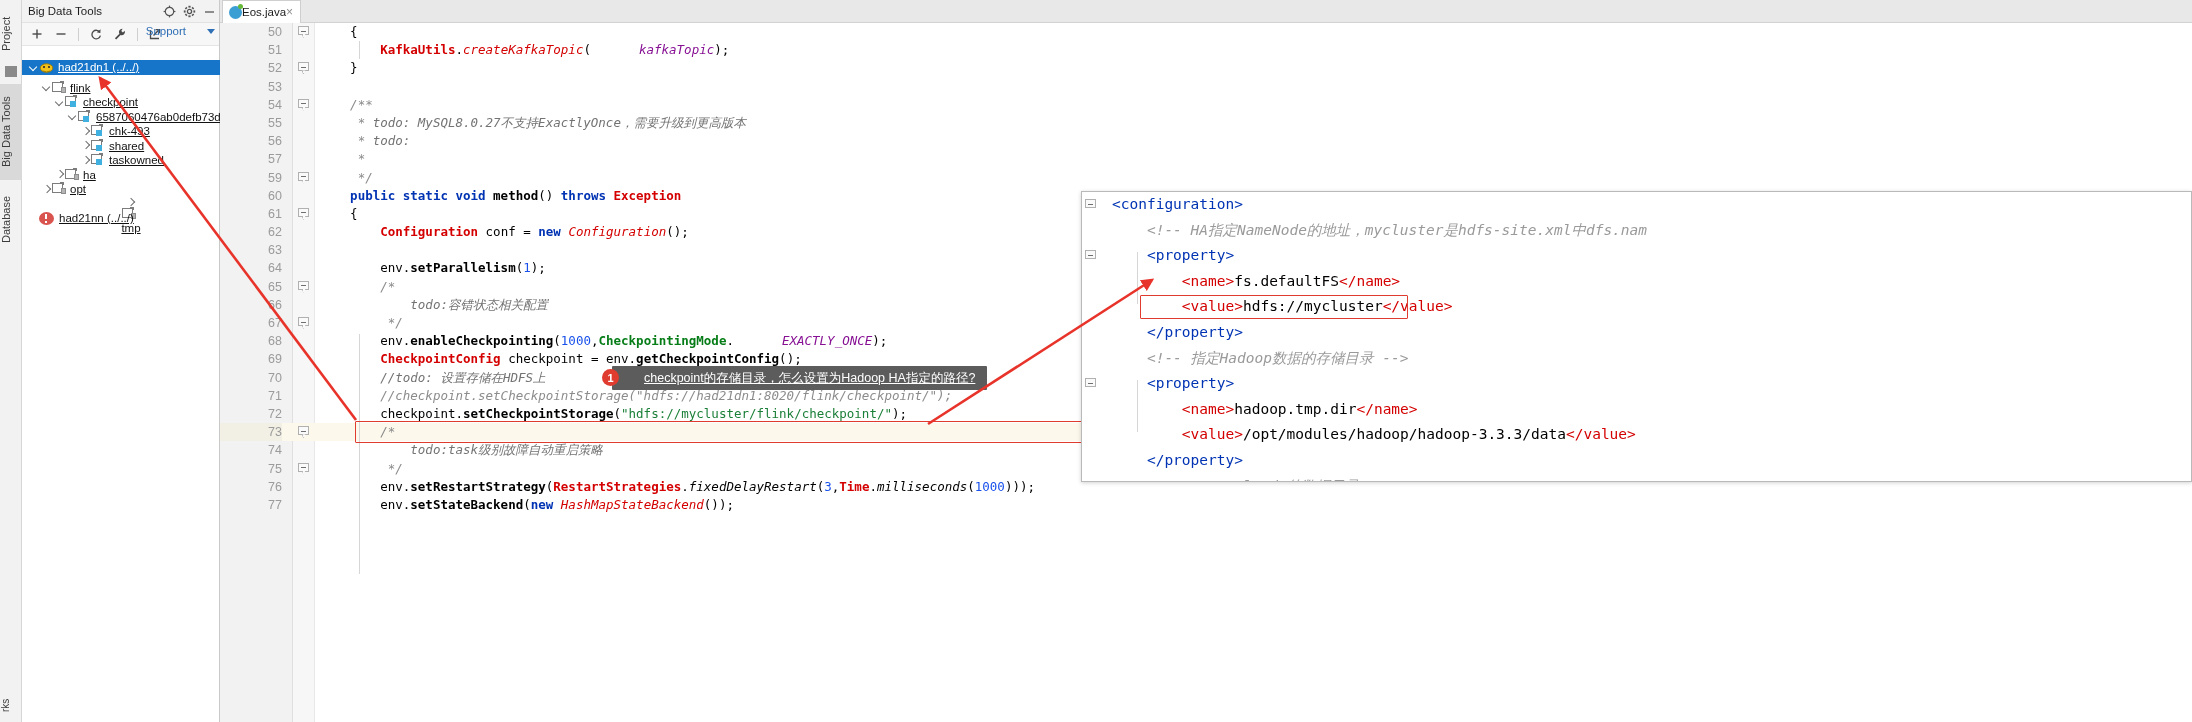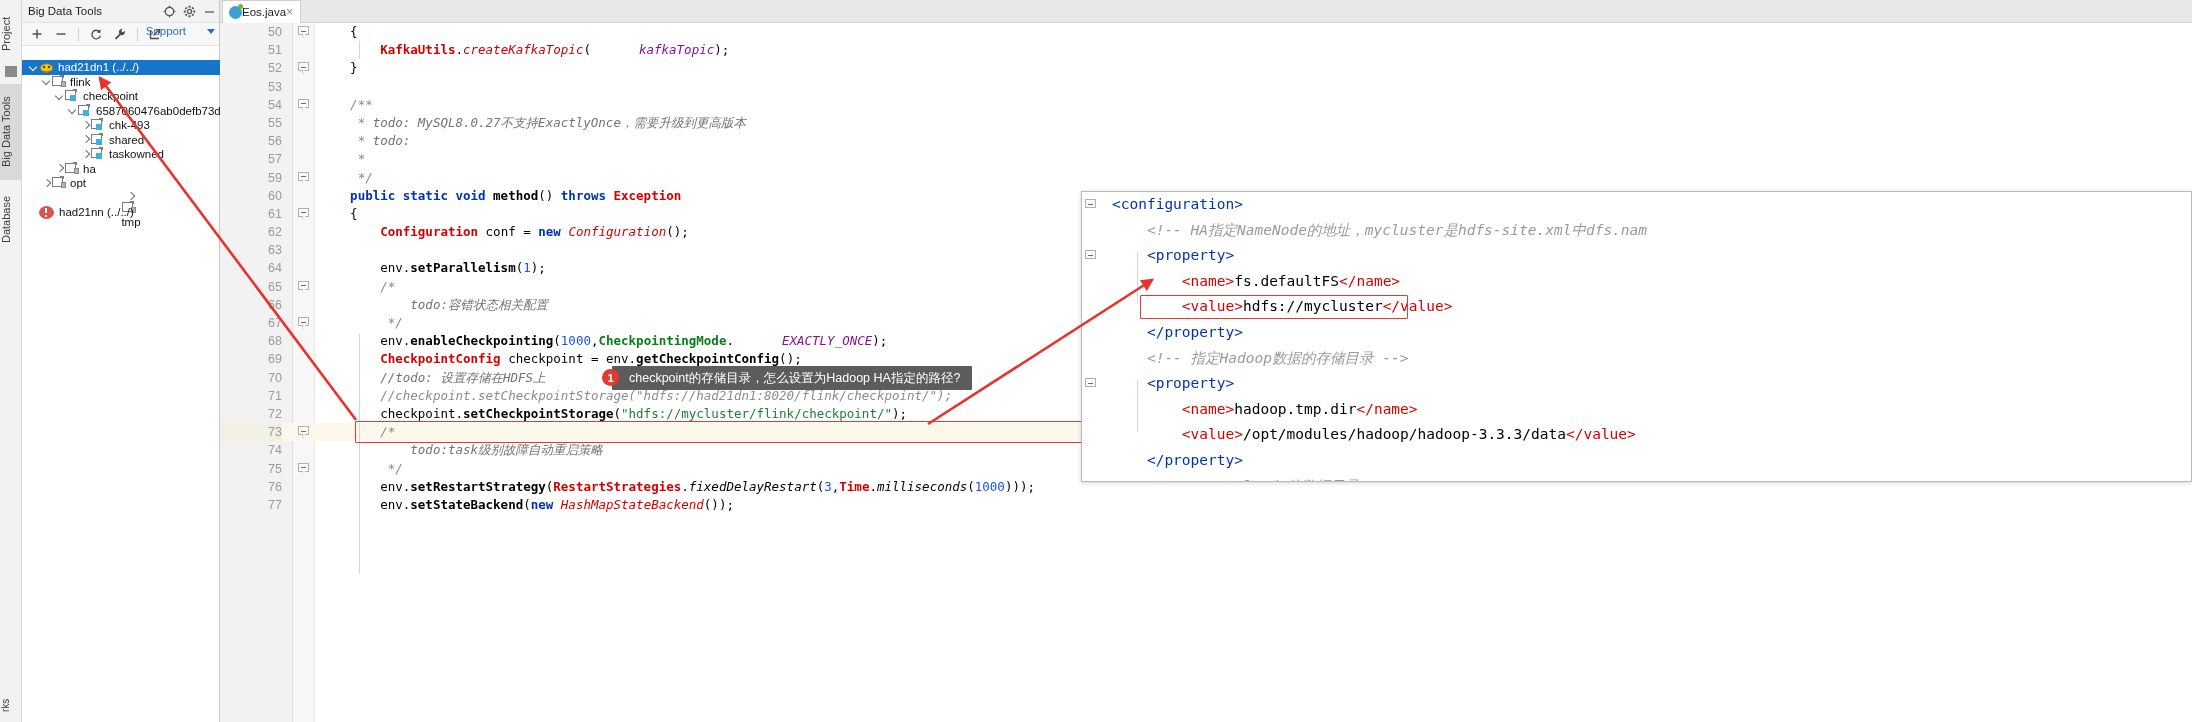--- a/index.html
+++ b/index.html
@@ -85,21 +85,21 @@
   .ficon { flex: 0 0 14px; width: 14px; height: 12px; position: relative;
            margin-right: 3px; }
   .ficon .fbox { position: absolute; left: 0; top: 0; width: 11px; height: 10px;
                  border: 1.2px solid #7c7c7c; background: #fff; }
   .ficon .fcorner { position: absolute; right: 2px; top: -1px; width: 4px; height: 3px;
                     border-top: 1.2px solid #7c7c7c; border-right: 1.2px solid #7c7c7c; }
   .ficon .fblue { position: absolute; left: 5px; top: 5px; width: 6px; height: 6px;
                   background: #3fb0e0; }
   .ficon .flock { position: absolute; left: 9px; top: 5px; width: 5px; height: 6px;
                   background: #b5b5b5; border: 1px solid #8d8d8d; }
-  .tlabel { padding-left: 1px; }
+  .tlabel { padding-left: 1px; text-decoration: underline; }
 
   .host-icon { flex: 0 0 15px; width: 15px; height: 13px; position: relative; margin-right: 3px; }
   .err-icon { flex: 0 0 15px; width: 13px; height: 13px; border-radius: 50%;
               background: #d9534f; position: relative; margin-right: 4px; }
   .err-icon::before, .err-icon::after {
     content: ""; position: absolute; left: 5.5px; background: #fff;
   }
   .err-icon::before { top: 2.5px; width: 2px; height: 5px; }
   .err-icon::after  { top: 9px;  width: 2px; height: 2px; }
 
@@ -208,21 +208,21 @@
     display: flex; align-items: center; gap: 7px; padding: 0 12px 0 8px;
     font-size: 12.5px; border-radius: 1px; z-index: 40;
     font-family: "Liberation Sans", sans-serif;
   }
   .tooltip .badge {
     width: 17px; height: 17px; border-radius: 50%; background: #e03b2f;
     color: #fff; font-size: 11px; display: flex; align-items: center;
     justify-content: center; font-weight: bold;
     position: absolute; left: -10px; top: 3px;
   }
-  .tooltip .ttext { margin-left: 9px; }
+  .tooltip .ttext { margin-left: 24px; text-decoration: underline; }
 
   
   .cfgpanel {
     position: absolute; background: #ffffff; border: 1px solid #b9b9b9;
     box-shadow: 0 1px 4px rgba(0,0,0,0.18); z-index: 30; overflow: hidden;
   }
   .cfgline {
     position: relative; height: 25.6px; line-height: 25.6px;
     font-family: "DejaVu Sans Mono", monospace; font-size: 14.5px;
     white-space: pre; padding-left: 30px;
@@ -349,21 +349,21 @@
             <span class="chev down"></span>
           </span>
           <span class="host-icon"><svg width="15" height="13" viewBox="0 0 15 13">
               <ellipse cx="7.5" cy="7" rx="6.2" ry="4.2" fill="#f2c21b" stroke="#9a7a06" stroke-width="0.9"></ellipse>
               <circle cx="5" cy="6" r="1.1" fill="#2b2b2b"></circle>
               <circle cx="10" cy="6" r="1.1" fill="#2b2b2b"></circle>
               <path d="M4 10 Q7.5 12 11 10" fill="none" stroke="#9a7a06" stroke-width="0.9"></path>
             </svg></span>
           <span class="tlabel">had21dn1 (../../)</span>
         </div>
-        <div class="trow" style="padding-left: 19px;">
+        <div class="trow" style="padding-left: 19px; margin-top: 6px;">
           <span class="tw">
             <span class="chev down"></span>
           </span>
           <span class="ficon">
             <span class="fbox"></span>
             <span class="fcorner"></span>
             <span class="flock"></span>
           </span>
           <span class="tlabel">flink</span>
         </div>

